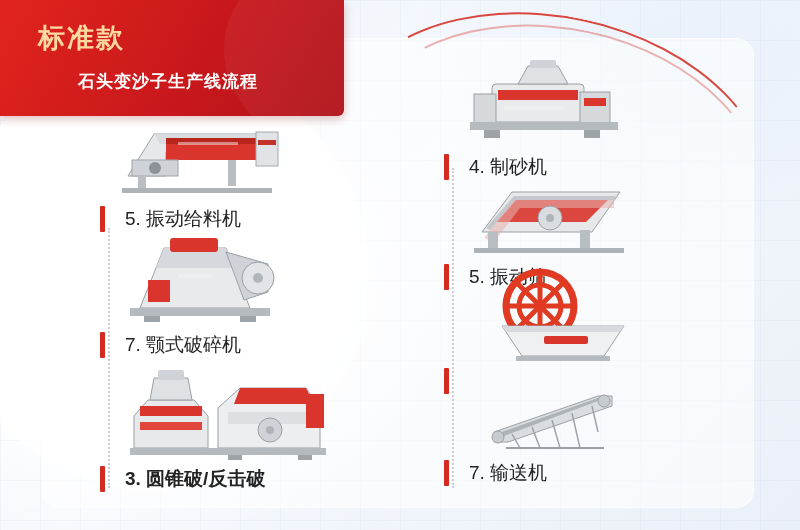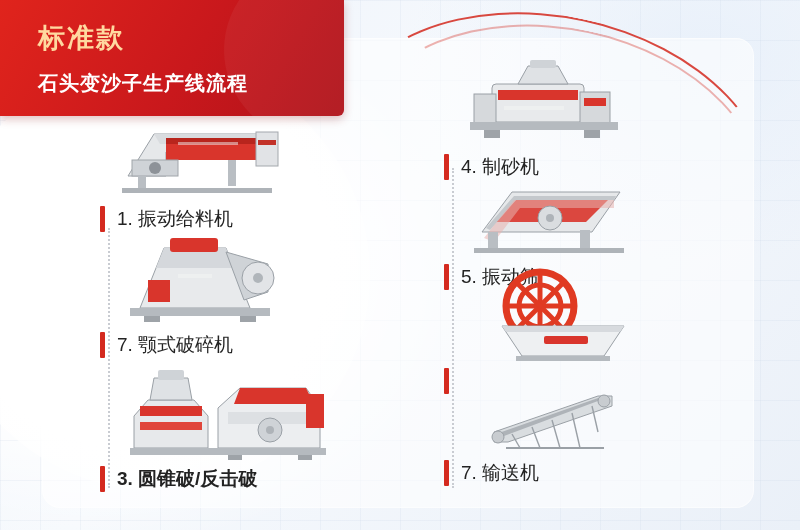--- a/index.html
+++ b/index.html
@@ -103,41 +103,42 @@
   .banner-title {
     color: #ffd9a0;
     font-size: 27px;
     font-weight: bold;
     letter-spacing: 2px;
     line-height: 1.1;
     margin: 4px 0 0 0;
   }
   .banner-sub {
     color: #ffffff;
-    font-size: 20px;
+    font-size: 17px;
     font-weight: bold;
     letter-spacing: 1px;
     margin-top: 16px;
+    margin-left: 40px;
   }
   
   .dotline {
     position: absolute;
     border-left: 2px dotted #c9ccd2;
   }
   .dl-left { left: 108px; top: 228px; height: 260px; }
   .dl-right { left: 452px; top: 168px; height: 320px; }
 
   
   .step {
     position: absolute;
   }
   .step-label {
     display: flex;
     align-items: flex-start;
-    gap: 12px;
+    gap: 20px;
   }
   .bar {
     width: 5px;
     height: 26px;
     background: #d42a1f;
     border-radius: 1px;
     flex: 0 0 auto;
   }
   .step-text {
     font-size: 19px;
@@ -184,21 +185,21 @@
         <rect x="24" y="42" width="46" height="16" fill="#cfd3d7" stroke="#a0a5aa" stroke-width="1"></rect>
         <circle cx="47" cy="50" r="6" fill="#8d9298"></circle>
         <rect x="30" y="58" width="8" height="16" fill="#b9bec3"></rect>
         <rect x="120" y="42" width="8" height="26" fill="#b9bec3"></rect>
         <rect x="14" y="70" width="150" height="5" fill="#aeb3b8"></rect>
         <rect x="70" y="24" width="60" height="3" fill="#f0f1f2" opacity="0.5"></rect>
       </svg>
     </div>
     <div class="step-label" style="margin-top:10px;">
       <span class="bar"></span>
-      <span class="step-text">1. 振动给料机</span>
+      <span class="step-text">5. 振动给料机</span>
     </div>
   </div>
 
   <div class="step" style="left:100px; top:230px;">
     <div class="machine" style="margin-left:18px;">
       <svg width="180" height="92" viewBox="0 0 180 92">
         <polygon points="22,78 46,18 108,18 132,78" fill="#e8eaec" stroke="#9aa0a6" stroke-width="1"></polygon>
         <polygon points="46,18 108,18 116,38 38,38" fill="#d5d8dc"></polygon>
         <rect x="52" y="8" width="48" height="14" rx="3" fill="#d9352c"></rect>
         <polygon points="108,22 150,34 150,62 126,70" fill="#cfd3d7" stroke="#9aa0a6" stroke-width="1"></polygon>

